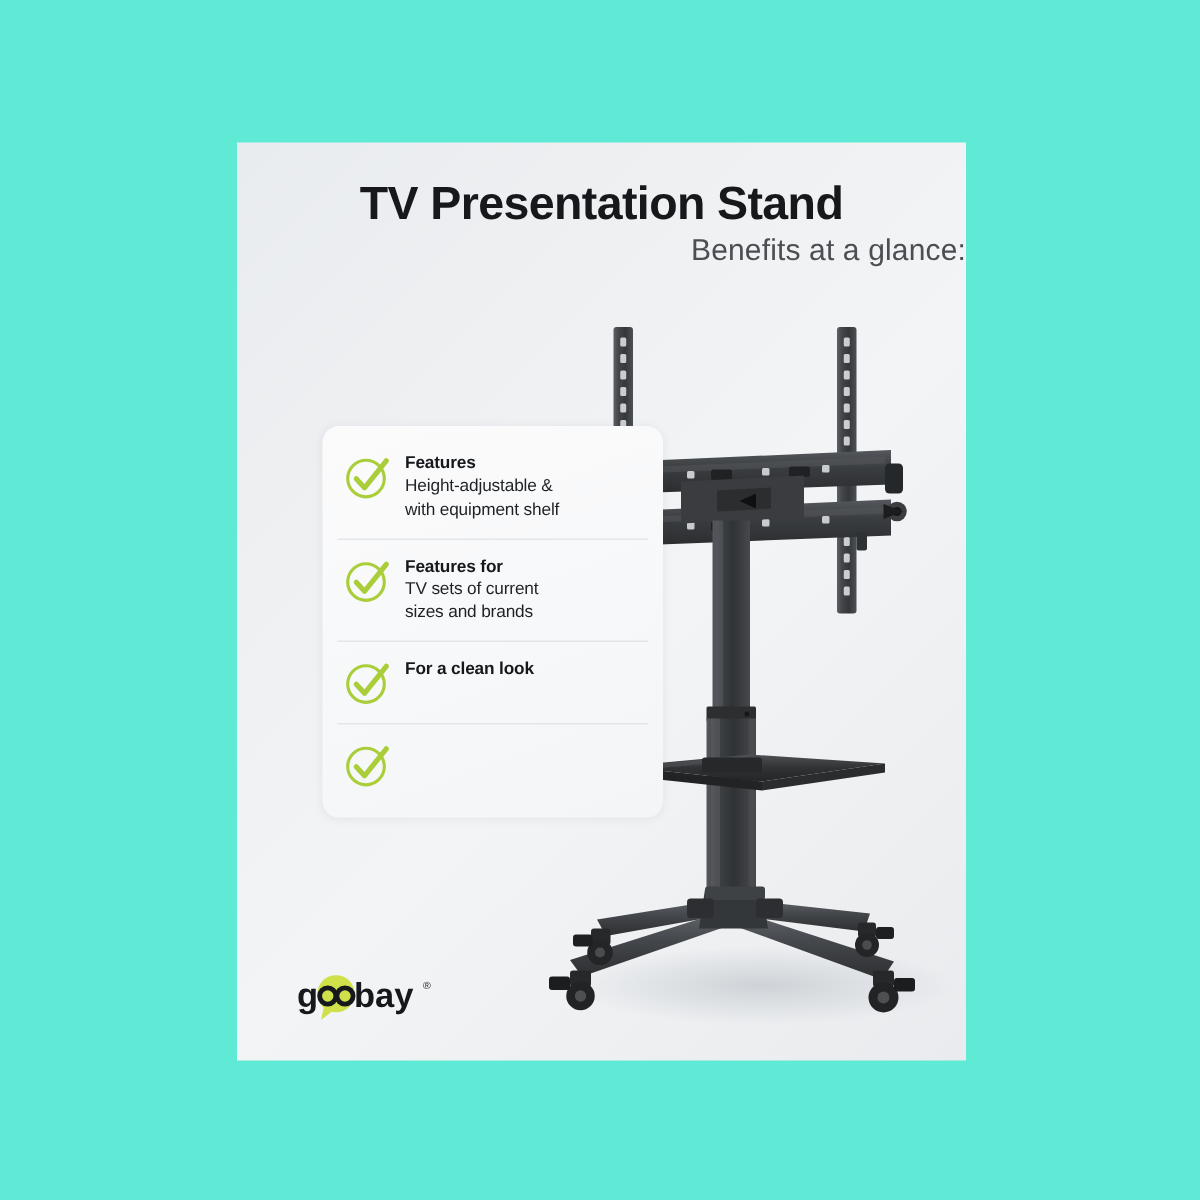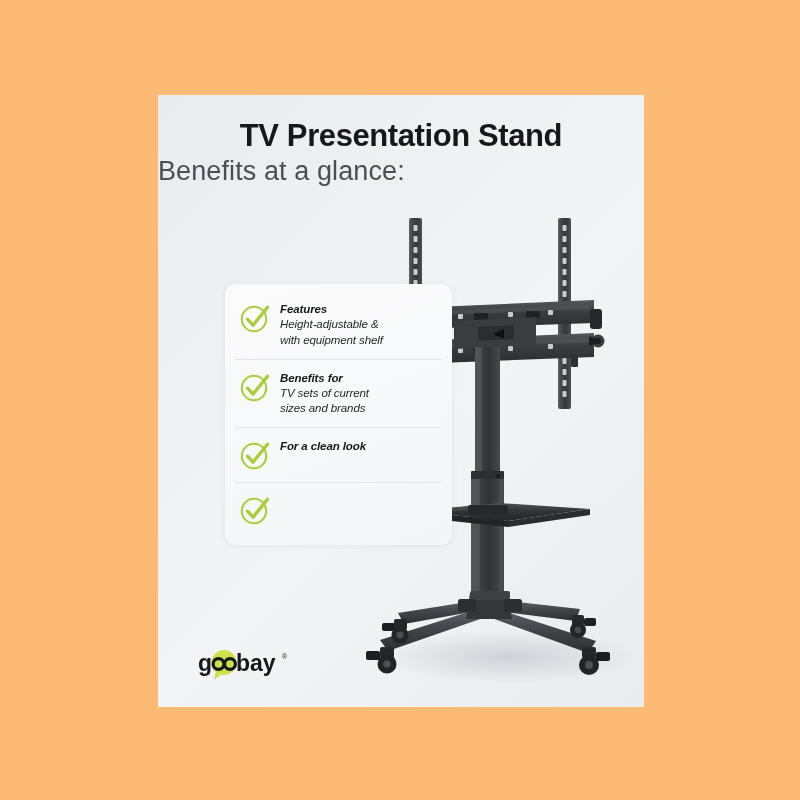--- a/index.html
+++ b/index.html
@@ -12,21 +12,21 @@
     height: 800px;
     font-family: "Liberation Sans", sans-serif;
     overflow: hidden;
     position: relative;
   }
 
   
   #page {
     position: absolute;
     inset: 0;
-    background: #fdba74;
+    background: #5eead4;
   }
 
   
   #panel {
     position: absolute;
     left: 158px;
     top: 95px;
     width: 486px;
     height: 612px;
     background: linear-gradient(135deg, #e9ecef 0%, #eef0f2 28%, #f2f4f5 55%, #e9ebee 100%);
@@ -44,40 +44,39 @@
     font-weight: 700;
     letter-spacing: -0.4px;
     color: #16181c;
     line-height: 1.1;
   }
   #subtitle {
     position: absolute;
     left: 0;
     right: 0;
     top: 60px;
-    text-align: left;
-    font-size: 27px;
+    text-align: right;
+    font-size: 20px;
     font-weight: 400;
     letter-spacing: 0.1px;
     color: #4b4f54;
     line-height: 1.2;
   }
 
   
   #benefits-card {
     position: absolute;
-    left: 67px;
+    left: 57px;
     top: 189px;
     width: 227px;
     background: linear-gradient(160deg, #fbfbfc 0%, #f7f8f9 55%, #f4f5f6 100%);
     border-radius: 11px;
     box-shadow: 0 1px 6px rgba(90,100,110,0.10);
     padding: 6px 0 8px 0;
     box-sizing: border-box;
-    font-style: italic;
   }
   .benefit {
     display: flex;
     align-items: flex-start;
     padding: 11px 12px 11px 14px;
     position: relative;
   }
   .benefit + .benefit::before {
     content: "";
     position: absolute;
@@ -342,21 +341,21 @@
       </div>
 
       <div class="benefit">
         <span class="check-wrap">
           <svg viewBox="0 0 32 32" width="32" height="32">
             <circle cx="15" cy="17" r="12.2" fill="none" stroke="#a9ce3a" stroke-width="2.1"></circle>
             <path d="M8.5 17.2 L14 23.2 L28.5 5.2" fill="none" stroke="#a9ce3a" stroke-width="3.4" stroke-linecap="round" stroke-linejoin="round"></path>
           </svg>
         </span>
         <span class="benefit-text">
-          <span class="benefit-title" style="display: block;">Benefits for</span>
+          <span class="benefit-title" style="display: block;">Features for</span>
           <span class="benefit-desc" style="display: block;">TV sets of current<br>sizes and brands</span>
         </span>
       </div>
 
       <div class="benefit">
         <span class="check-wrap">
           <svg viewBox="0 0 32 32" width="32" height="32">
             <circle cx="15" cy="17" r="12.2" fill="none" stroke="#a9ce3a" stroke-width="2.1"></circle>
             <path d="M8.5 17.2 L14 23.2 L28.5 5.2" fill="none" stroke="#a9ce3a" stroke-width="3.4" stroke-linecap="round" stroke-linejoin="round"></path>
           </svg>

